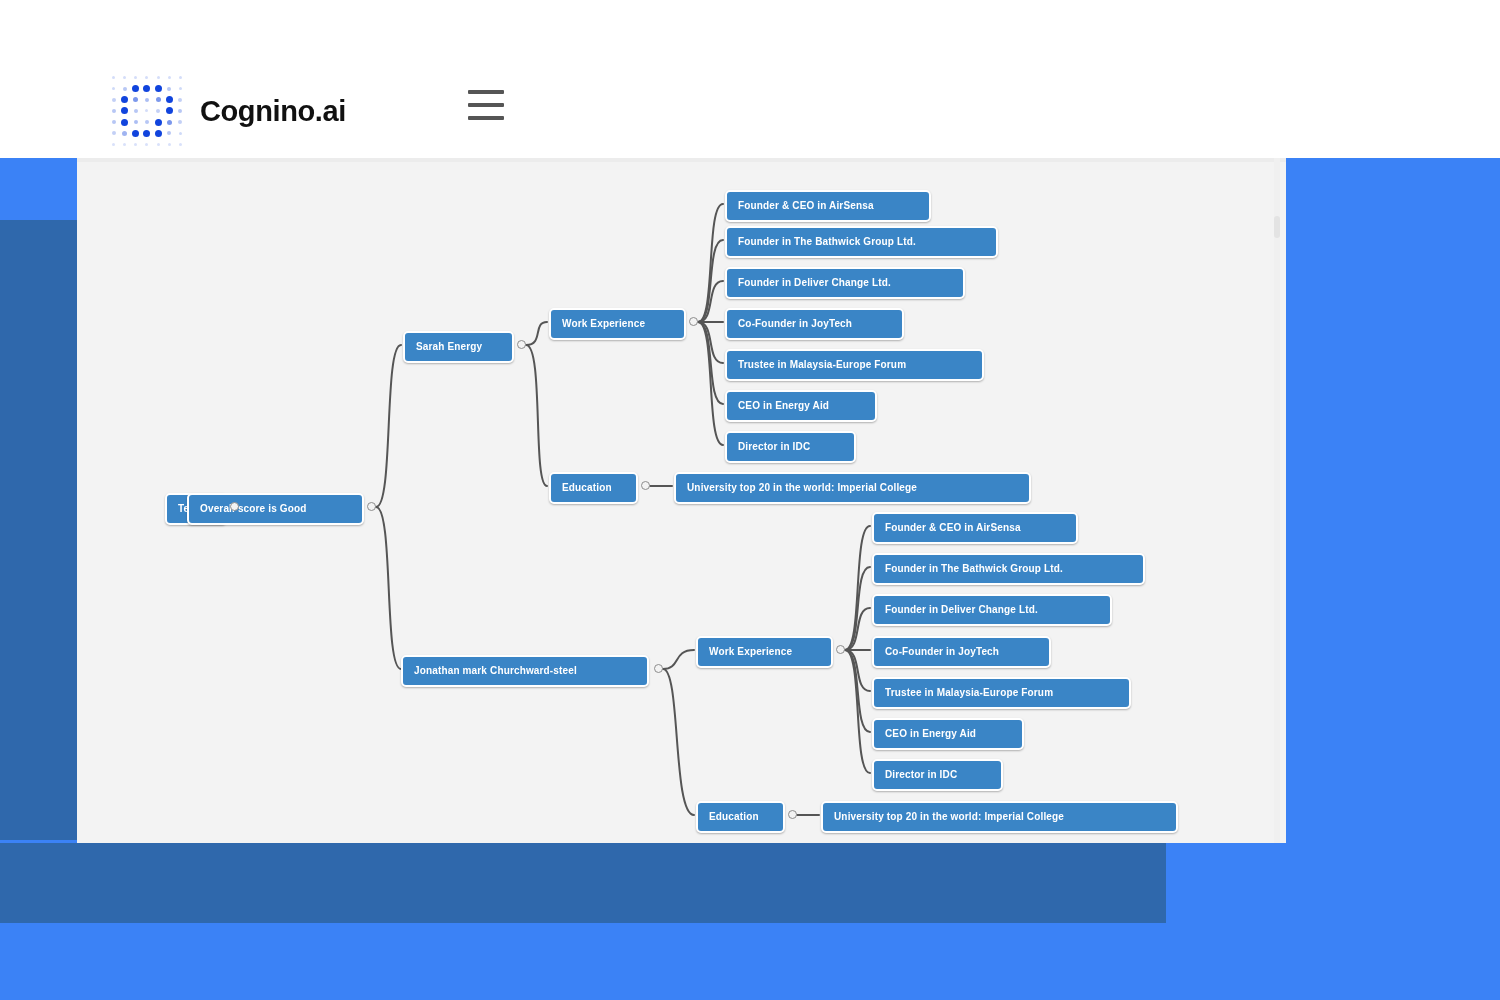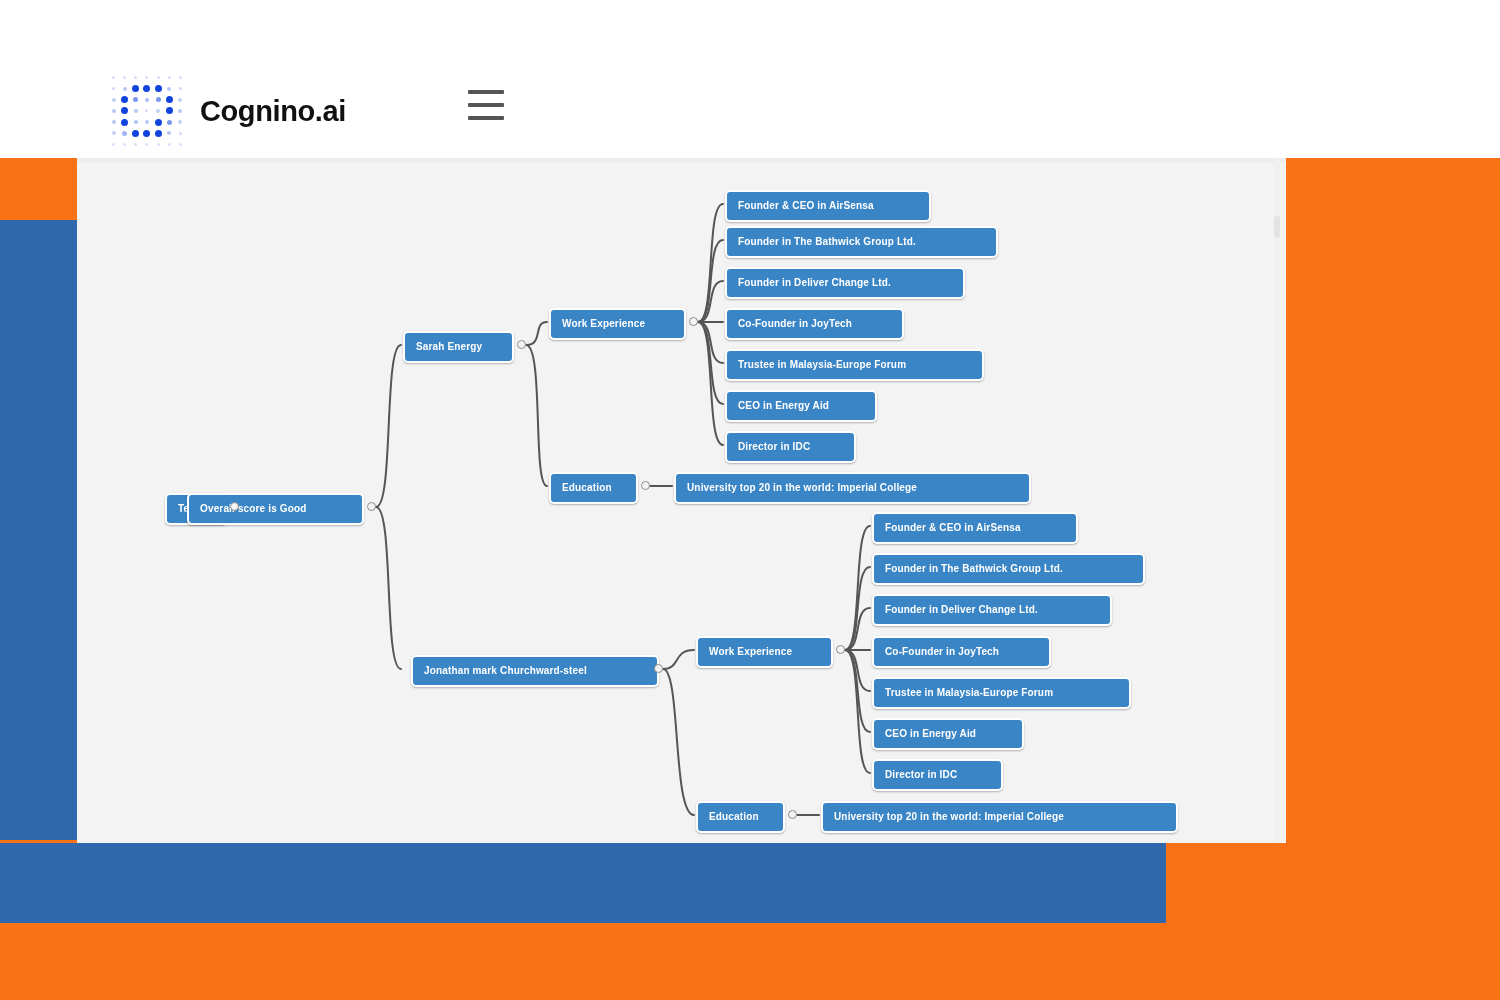--- a/index.html
+++ b/index.html
@@ -2,21 +2,21 @@
 <html><head>
 <meta charset="utf-8">
 <style>
   * { box-sizing: border-box; margin: 0; padding: 0; }
   html, body {
     width: 1500px; height: 1000px;
     background: #ffffff;
     font-family: "Liberation Sans", sans-serif;
     overflow: hidden;
   }
-  #root { position: relative; width: 1500px; height: 1000px; background: #f97316; }
+  #root { position: relative; width: 1500px; height: 1000px; background: #3b82f6; }
 
   
   .deco-left {
     position: absolute; left: 0; top: 220px;
     width: 77px; height: 620px;
     background: #2f68ac;
   }
   .deco-bottom {
     position: absolute; left: 0; top: 843px;
     width: 1166px; height: 80px;
@@ -220,21 +220,21 @@
         <div class="node clipped" style="left: 648px; top: 32px; width: 206px;"><span>Founder &amp; CEO in AirSensa</span></div>
         <div class="node clipped" style="left: 648px; top: 68px; width: 273px;"><span>Founder in The Bathwick Group Ltd.</span></div>
         <div class="node" style="left: 648px; top: 109px; width: 240px;"><span>Founder in Deliver Change Ltd.</span></div>
         <div class="node" style="left: 648px; top: 150px; width: 179px;"><span>Co-Founder in JoyTech</span></div>
         <div class="node" style="left: 648px; top: 191px; width: 259px;"><span>Trustee in Malaysia-Europe Forum</span></div>
         <div class="node" style="left: 648px; top: 232px; width: 152px;"><span>CEO in Energy Aid</span></div>
         <div class="node" style="left: 648px; top: 273px; width: 131px;"><span>Director in IDC</span></div>
         <div class="node" style="left: 472px; top: 314px; width: 89px;"><span>Education</span></div>
         <div class="handle" style="left: 564px; top: 322.5px;"></div>
         <div class="node" style="left: 597px; top: 314px; width: 357px;"><span>University top 20 in the world: Imperial College</span></div>
-        <div class="node" style="left: 334px; top: 497px; width: 248px;"><span>Jonathan mark Churchward-steel</span></div>
+        <div class="node" style="left: 324px; top: 497px; width: 248px;"><span>Jonathan mark Churchward-steel</span></div>
         <div class="handle" style="left: 577px; top: 505.5px;"></div>
         <div class="node" style="left: 619px; top: 478px; width: 137px;"><span>Work Experience</span></div>
         <div class="handle" style="left: 759px; top: 486.5px;"></div>
         <div class="node" style="left: 795px; top: 354px; width: 206px;"><span>Founder &amp; CEO in AirSensa</span></div>
         <div class="node" style="left: 795px; top: 395px; width: 273px;"><span>Founder in The Bathwick Group Ltd.</span></div>
         <div class="node" style="left: 795px; top: 436px; width: 240px;"><span>Founder in Deliver Change Ltd.</span></div>
         <div class="node" style="left: 795px; top: 478px; width: 179px;"><span>Co-Founder in JoyTech</span></div>
         <div class="node" style="left: 795px; top: 519px; width: 259px;"><span>Trustee in Malaysia-Europe Forum</span></div>
         <div class="node" style="left: 795px; top: 560px; width: 152px;"><span>CEO in Energy Aid</span></div>
         <div class="node" style="left: 795px; top: 601px; width: 131px;"><span>Director in IDC</span></div>

